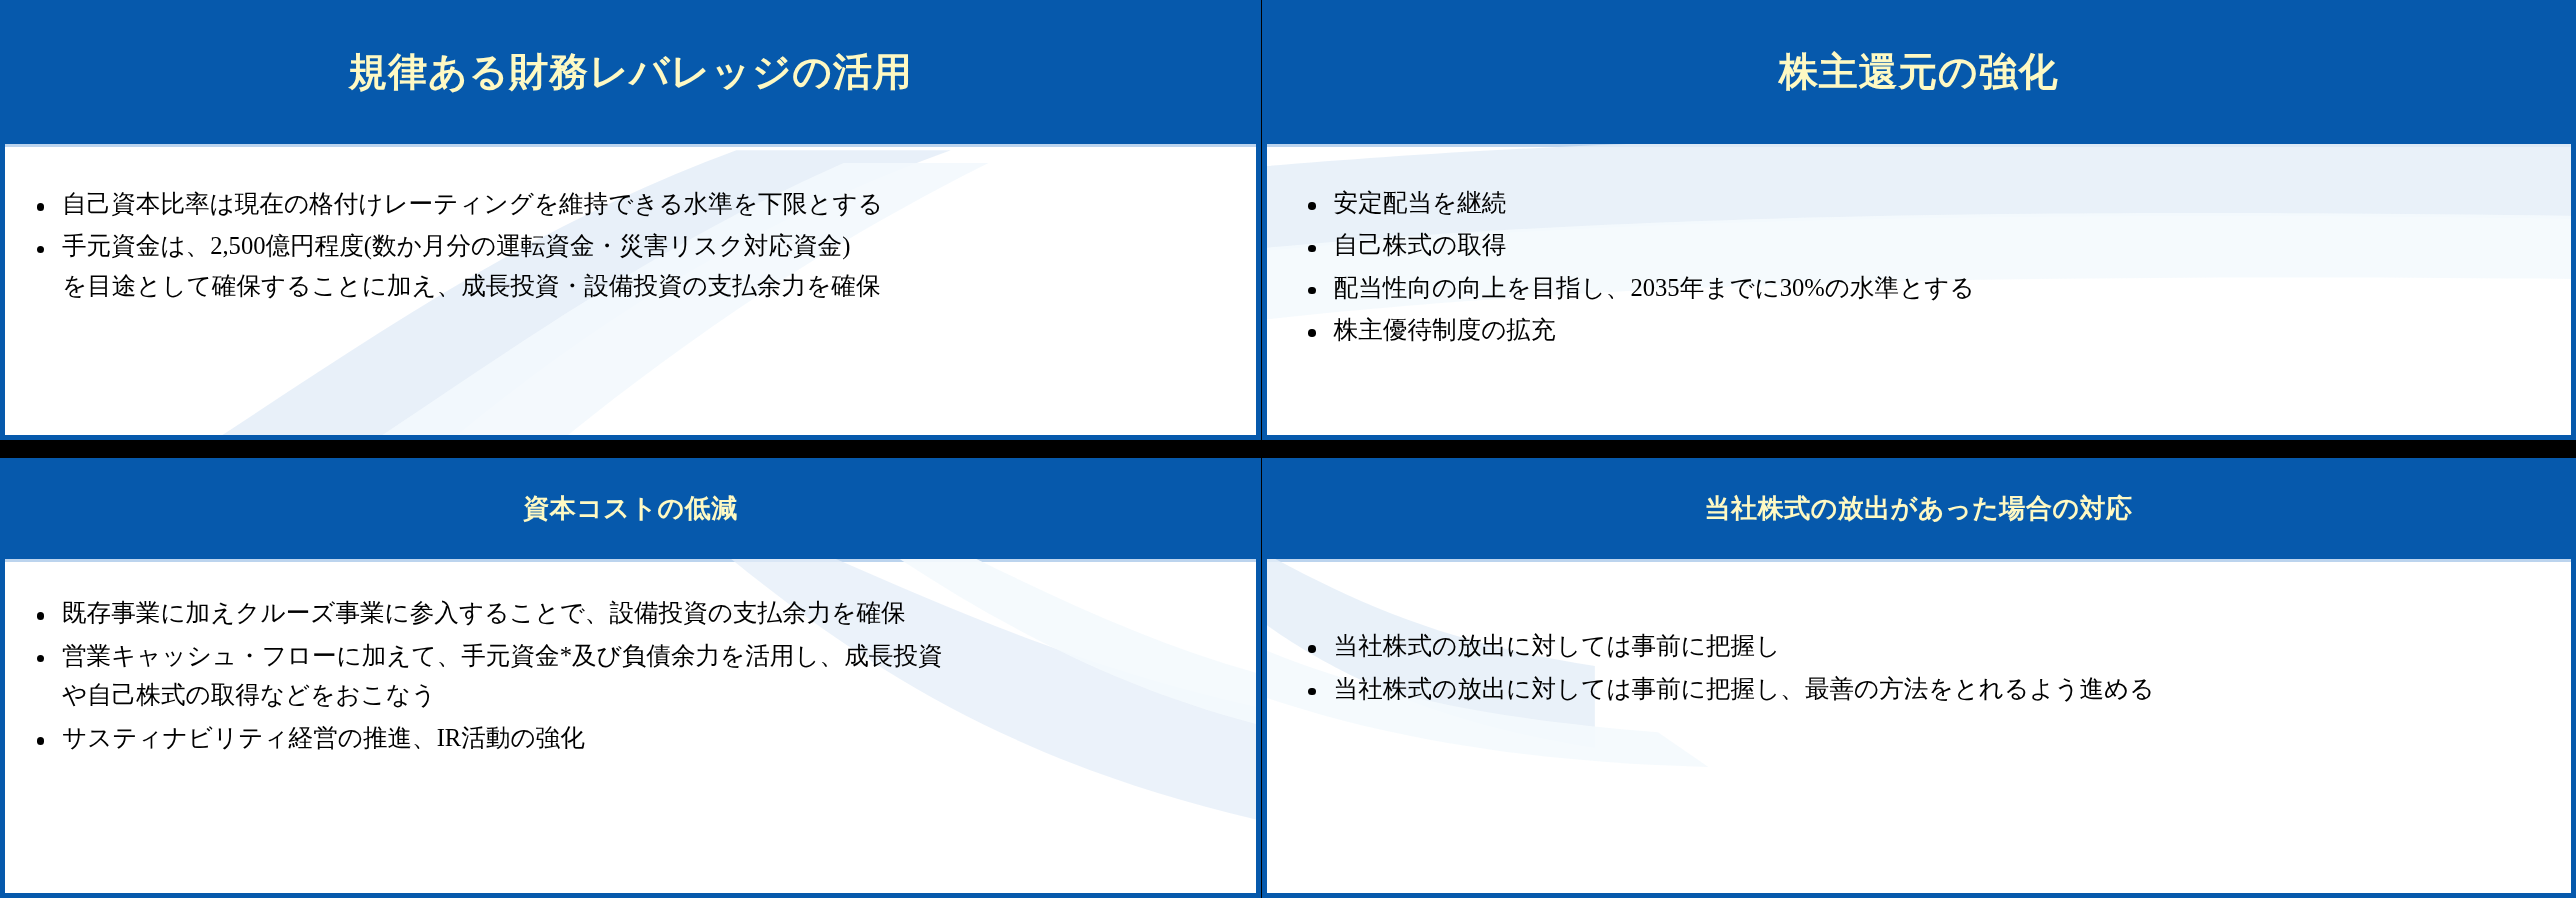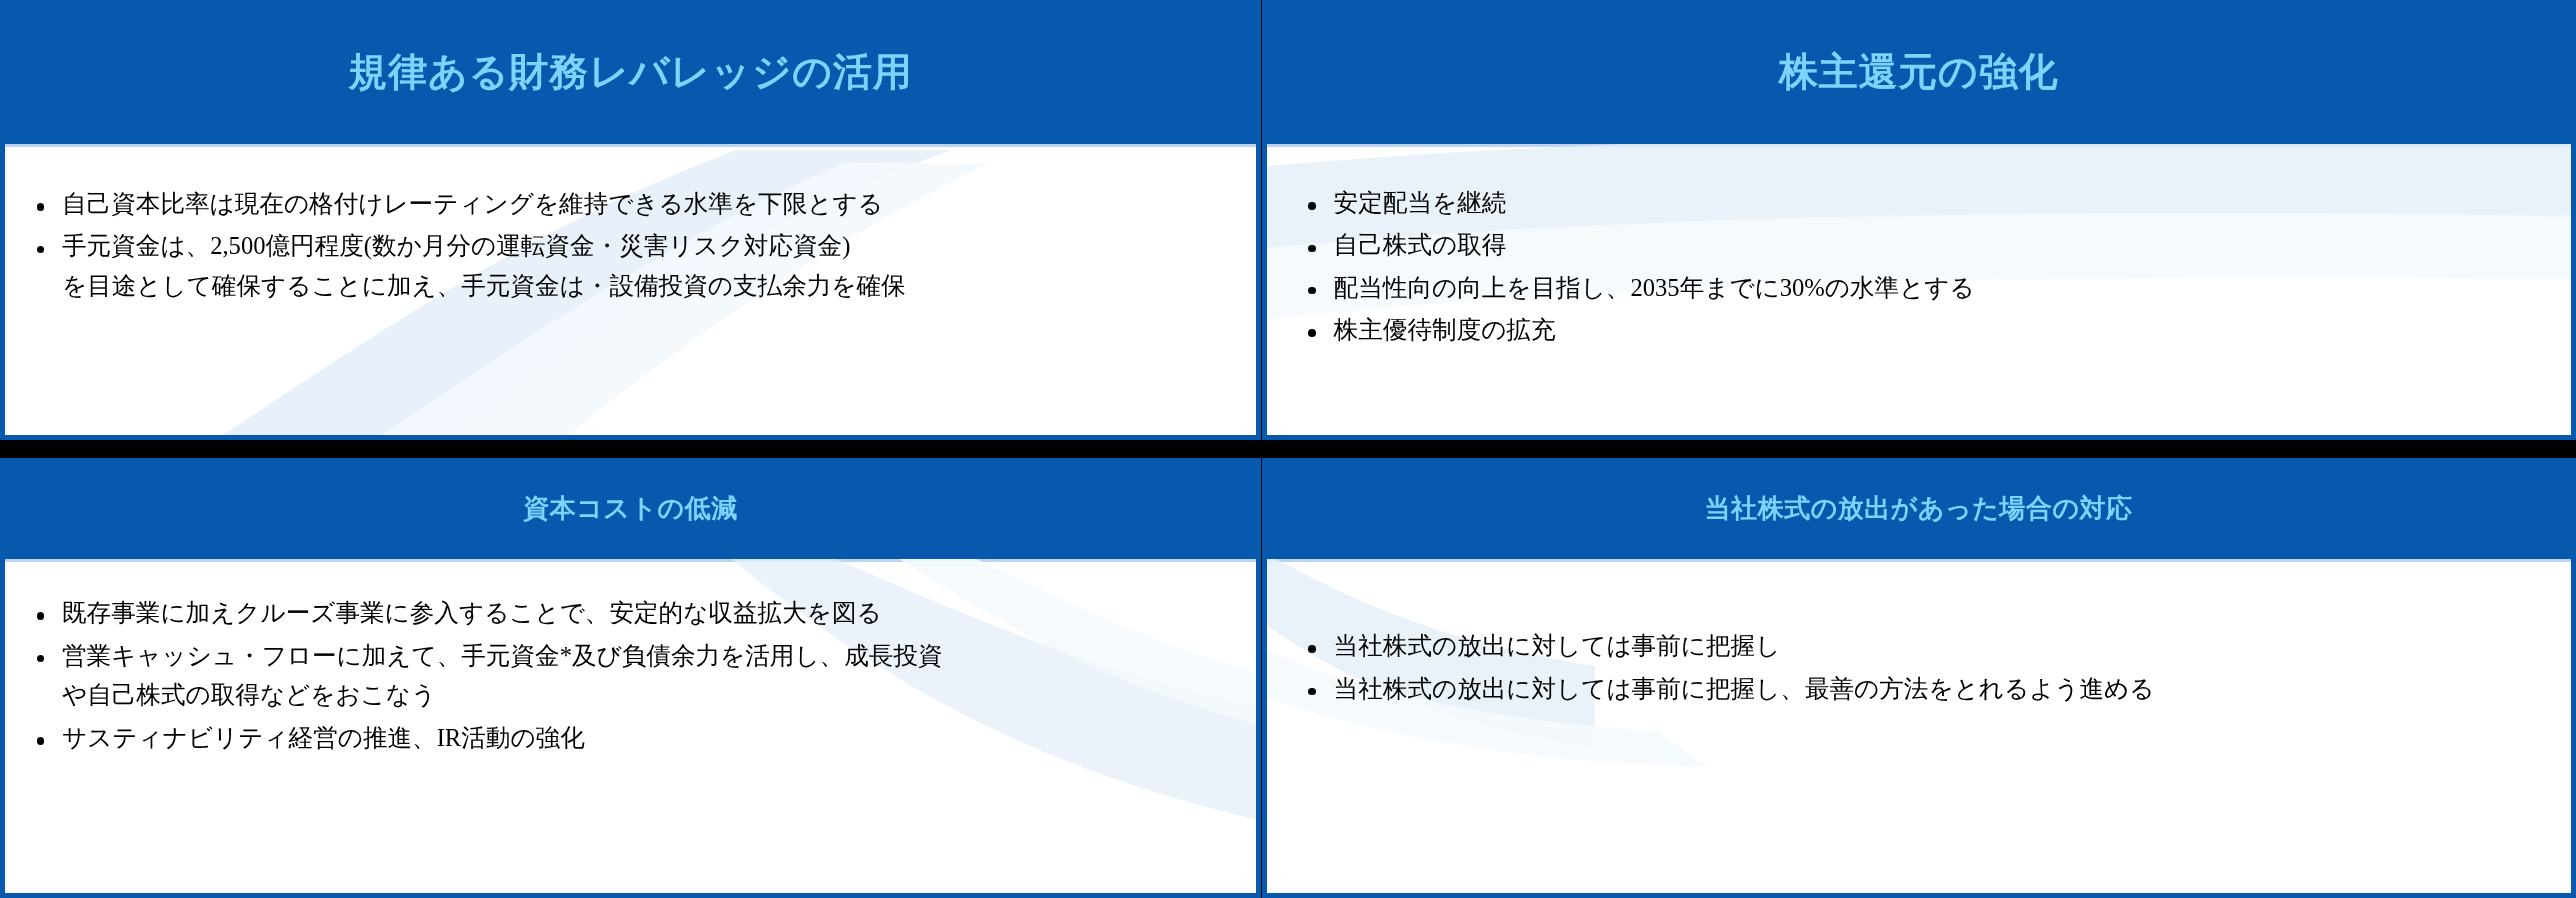--- a/index.html
+++ b/index.html
@@ -35,21 +35,21 @@
     flex-direction:column;
     background:transparent;
   }
   .panel.tl{grid-column:1;grid-row:1;}
   .panel.tr{grid-column:3;grid-row:1;}
   .panel.bl{grid-column:1;grid-row:3;}
   .panel.br{grid-column:3;grid-row:3;}
 
   .panel-header{
     background:#0659ac;
-    color:#7dd3fc;
+    color:#fef9c3;
     text-align:center;
     font-weight:bold;
     letter-spacing:.02em;
     display:flex;
     align-items:center;
     justify-content:center;
     flex:0 0 auto;
   }
   .tl .panel-header,.tr .panel-header{height:144px;font-size:39px;}
   .bl .panel-header,.br .panel-header{height:101px;font-size:26px;}
@@ -142,21 +142,21 @@
         <li>
           <span class="dot"></span>
           <span class="txt">
             <span class="ln">自己資本比率は現在の格付けレーティングを維持できる水準を下限とする</span>
           </span>
         </li>
         <li>
           <span class="dot"></span>
           <span class="txt">
             <span class="ln">手元資金は、2,500億円程度(数か月分の運転資金・災害リスク対応資金)</span>
-            <span class="ln">を目途として確保することに加え、手元資金は・設備投資の支払余力を確保</span>
+            <span class="ln">を目途として確保することに加え、成長投資・設備投資の支払余力を確保</span>
           </span>
         </li>
       </ul>
     </div>
   </section>
 
   <section class="panel tr">
     <div class="panel-header">株主還元の強化</div>
     <div class="panel-body">
       <svg class="body-swoosh" width="1314" height="296" viewBox="0 0 2084 470" preserveAspectRatio="none">
@@ -196,21 +196,21 @@
     <div class="panel-header">資本コストの低減</div>
     <div class="panel-body">
       <svg class="body-swoosh" width="1261" height="339" viewBox="0 0 2000 538" preserveAspectRatio="none">
         <path d="M 1180,-60 C 1460,60 1700,180 2060,250 L 2060,430 C 1620,340 1360,180 1080,-60 Z" fill="#e4edf8" opacity="0.75"></path>
         <path d="M 1420,-60 C 1640,50 1840,150 2060,200 L 2060,280 C 1780,220 1560,100 1330,-60 Z" fill="#f4f9fd" opacity="0.9"></path>
       </svg>
       <ul class="bullets">
         <li>
           <span class="dot"></span>
           <span class="txt">
-              <span class="ln">既存事業に加えクルーズ事業に参入することで、安定的な収益拡大を図る</span>
+              <span class="ln">既存事業に加えクルーズ事業に参入することで、設備投資の支払余力を確保</span>
             </span>
         </li>
         <li>
           <span class="dot"></span>
           <span class="txt">
             <span class="ln">営業キャッシュ・フローに加えて、手元資金*及び負債余力を活用し、成長投資</span>
             <span class="ln">や自己株式の取得などをおこなう</span>
           </span>
         </li>
         <li>

